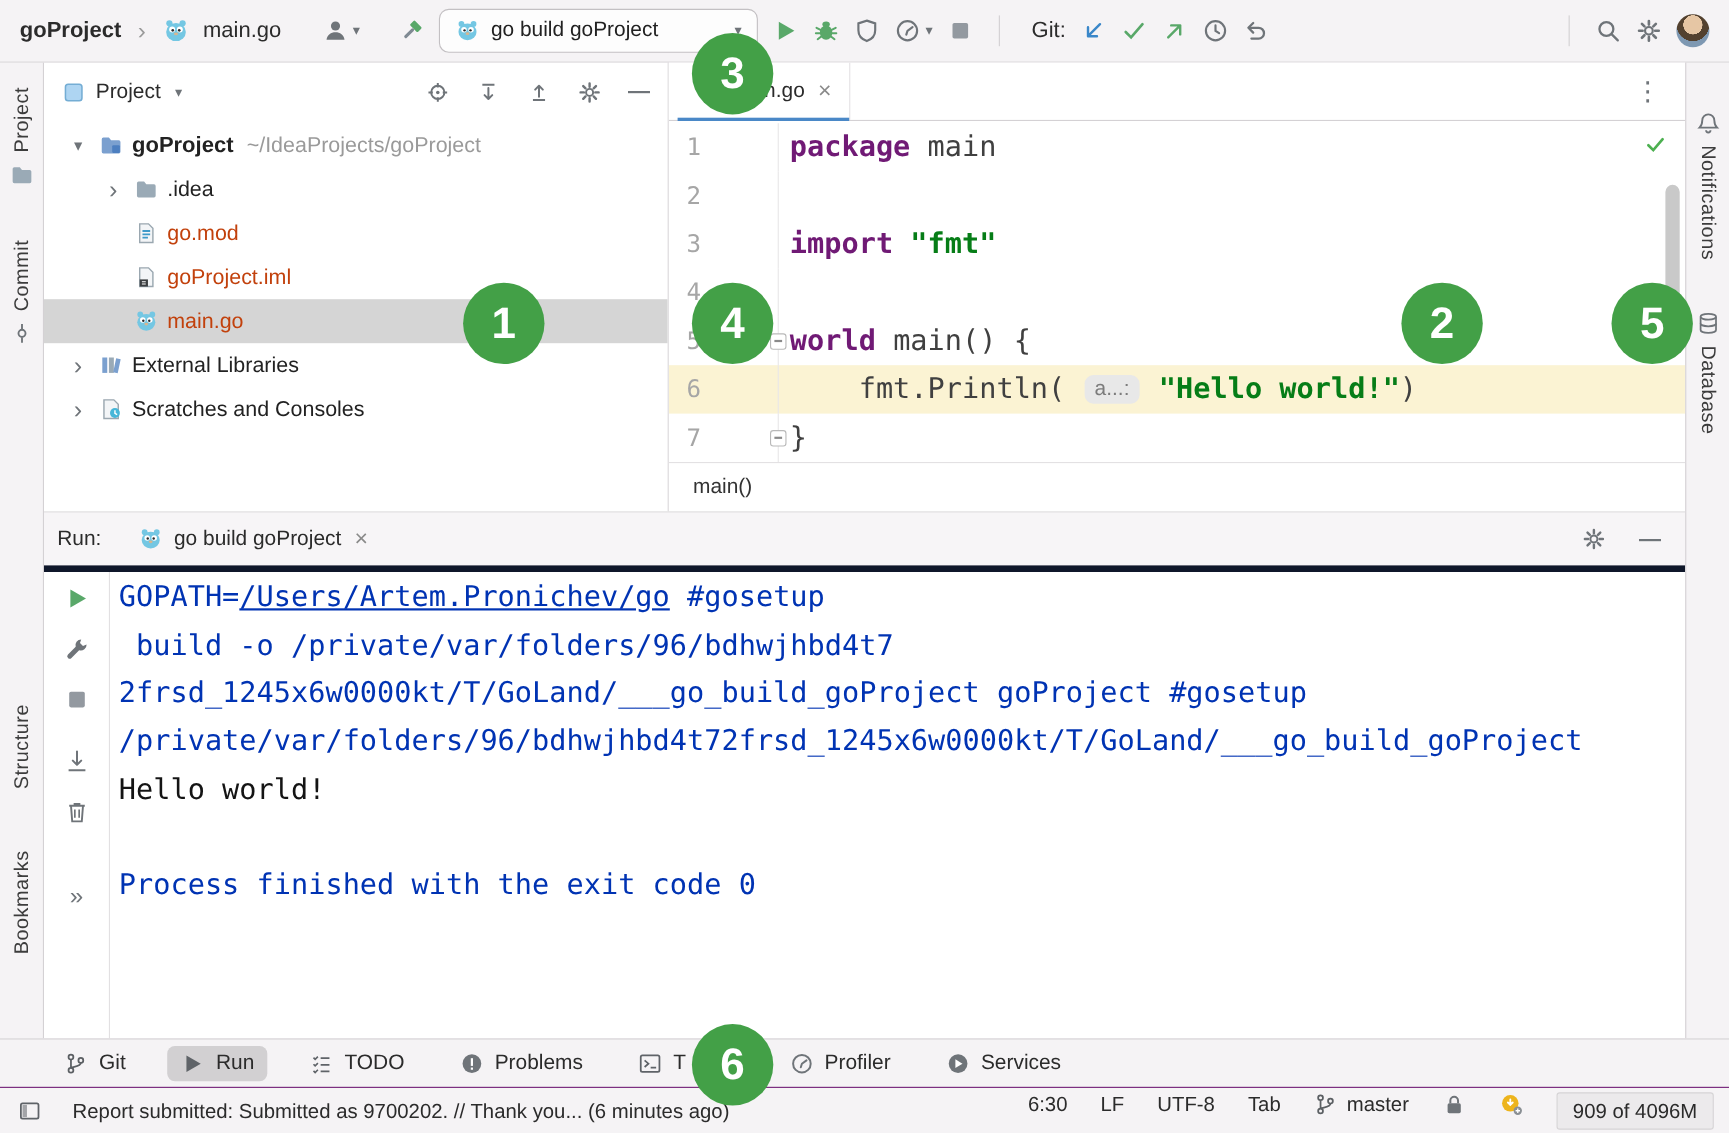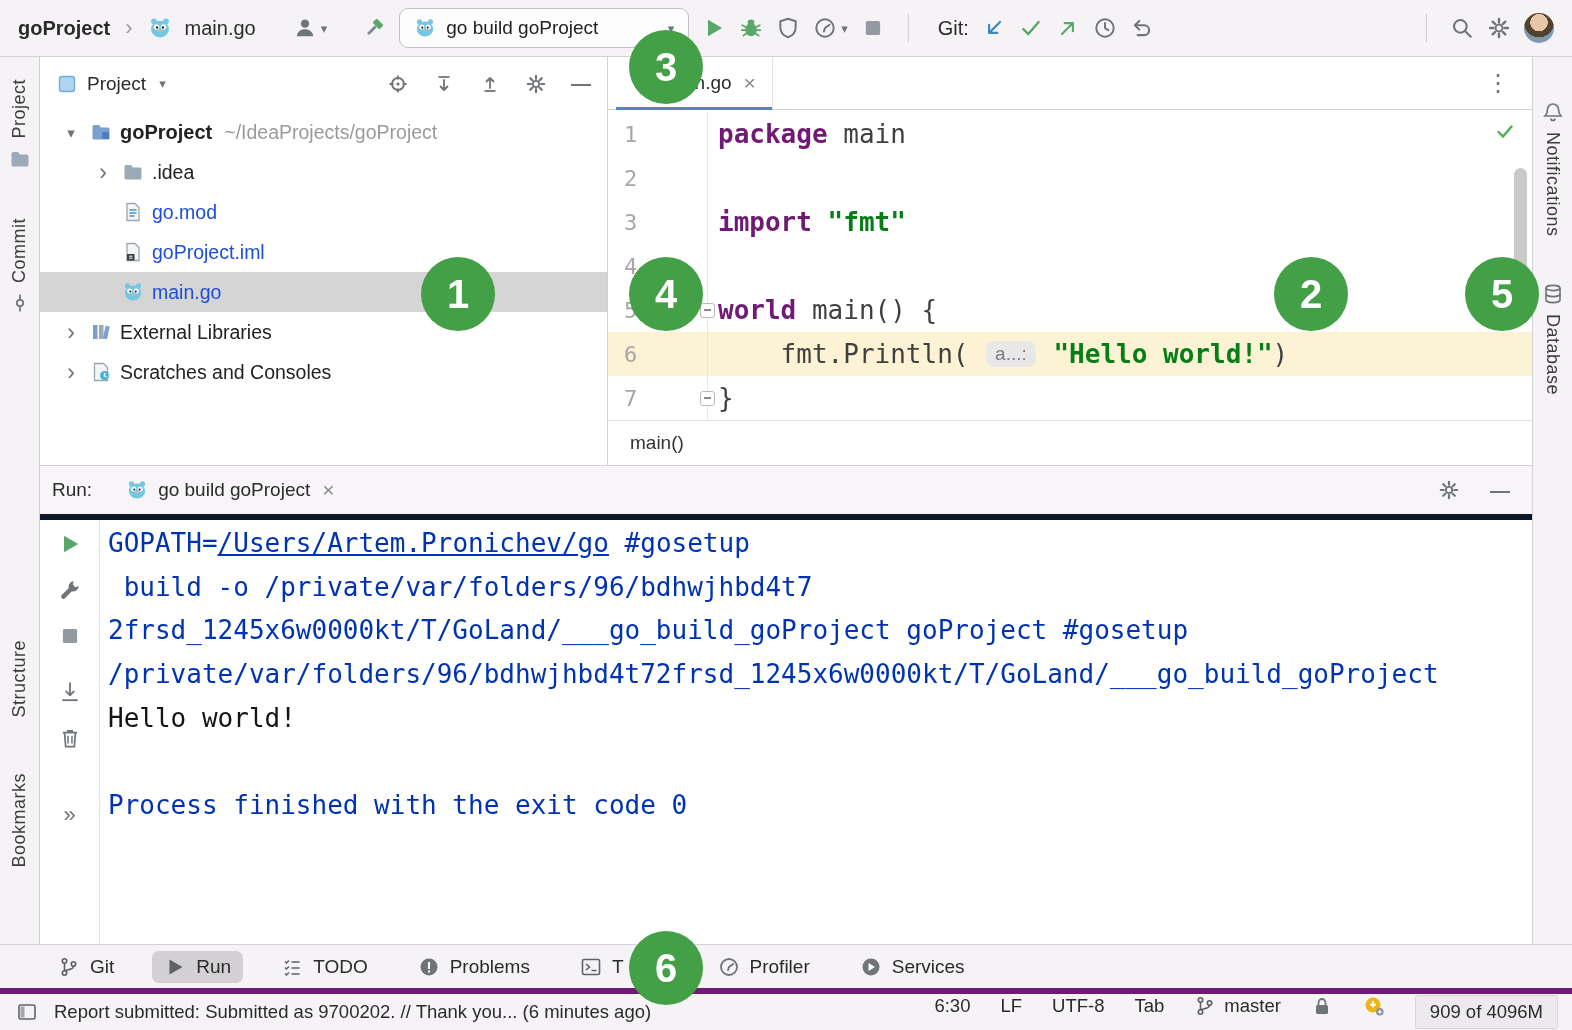--- a/index.html
+++ b/index.html
@@ -49,21 +49,21 @@
   .pp-header{height:53px;display:flex;align-items:center;gap:9px;padding:0 16px;flex:none}
   .pp-title{font-size:19px;color:#2b2b2b}
   .pp-actions{margin-left:auto;display:flex;align-items:center;gap:24px;color:#6f7479}
   .minimize{font-size:20px;color:#6f7479;font-weight:bold}
   .tree{flex:1;overflow:hidden;padding-top:2px}
   .tree-row{height:40px;display:flex;align-items:center;gap:8px;font-size:19.5px;color:#222}
   .tree-row.selected{background:#d5d5d5}
   .chev{width:22px;text-align:center;color:#6f7479;font-size:23px;line-height:1}
   .chev.open{font-size:15px}
   .tlabel.bold{font-weight:bold;font-size:20px}
-  .tlabel.green{color:#1d4ed8}
+  .tlabel.green{color:#c2410c}
   .tsuffix{color:#9a9a9a;margin-left:4px}
 
   
   .editor{flex:1;display:flex;flex-direction:column;min-width:0;background:#fff}
   .tabbar{height:53px;border-bottom:1px solid #d4d1d4;display:flex;align-items:center;padding-left:8px;flex:none;background:#fff}
   .tab{height:100%;display:flex;align-items:center;gap:10px;padding:0 16px;border-right:1px solid #e4e2e4;position:relative;font-size:19px;color:#2b2b2b}
   .tab.active::after{content:"";position:absolute;left:0;right:0;bottom:-1px;height:3px;background:#4a88c7}
   .close{color:#8a8a8a;font-size:21px;margin-left:2px}
   .overflow{margin-left:auto;padding-right:22px;font-size:24px;color:#6f7479}
   .code-area{flex:1;position:relative;overflow:hidden;padding-top:2px}
@@ -98,21 +98,21 @@
   .con-line.sys{color:#0033b3}
   .con-line.out{color:#141414}
   .con-line .link{text-decoration:underline}
 
   
   .bottom-bar{height:44px;background:#f5f3f5;border-top:1px solid #d4d1d4;display:flex;align-items:center;padding-left:46px;flex:none}
   .bb-item{display:flex;align-items:center;gap:10px;padding:5px 12px;margin-right:26px;border-radius:7px;font-size:19px;color:#2b2b2b}
   .bb-item.active{background:#d2d0d2}
 
   
-  .status-bar{height:42px;background:#f5f3f5;border-top:6px solid #701a75;display:flex;align-items:center;padding:0 14px 0 16px;gap:16px;font-size:18.5px;color:#2b2b2b;flex:none}
+  .status-bar{height:42px;background:#f5f3f5;border-top:1px solid #701a75;display:flex;align-items:center;padding:0 14px 0 16px;gap:28px;font-size:18.5px;color:#2b2b2b;flex:none}
   .sb-msg{white-space:nowrap;overflow:hidden;text-overflow:ellipsis}
   .sb-right{display:flex;align-items:flex-start;gap:30px;margin-left:auto;flex:none}
   .sb-branch{display:flex;align-items:center;gap:8px}
   .sb-mem{background:#eceaec;border:1px solid #d6d4d6;border-radius:3px;padding:5px 14px}
 
   
   .annotation-layer{position:absolute;inset:0;pointer-events:none;z-index:60}
   .badge{position:absolute;width:74px;height:74px;border-radius:50%;color:#fff;font-size:40px;font-weight:bold;display:flex;align-items:center;justify-content:center}
 </style>
 </head>

